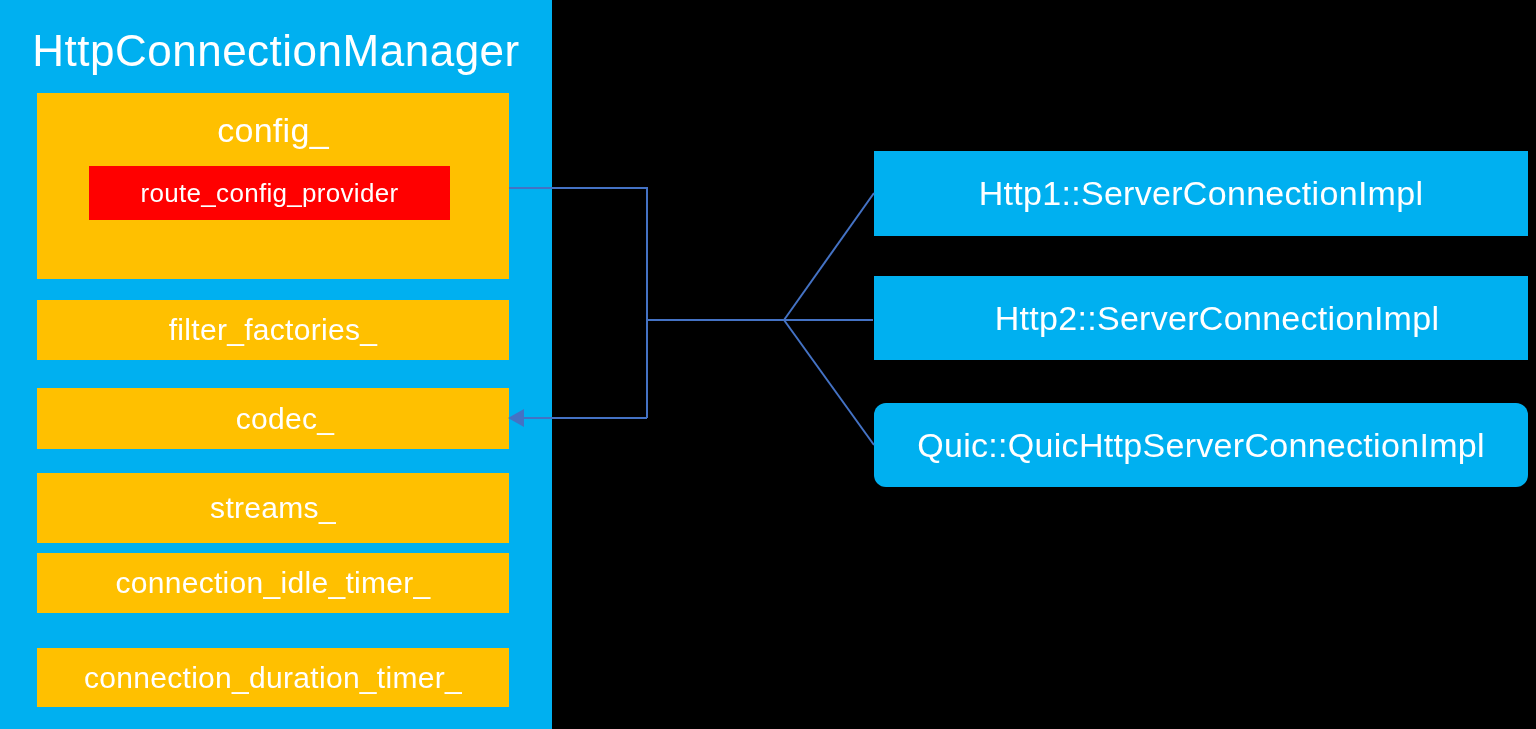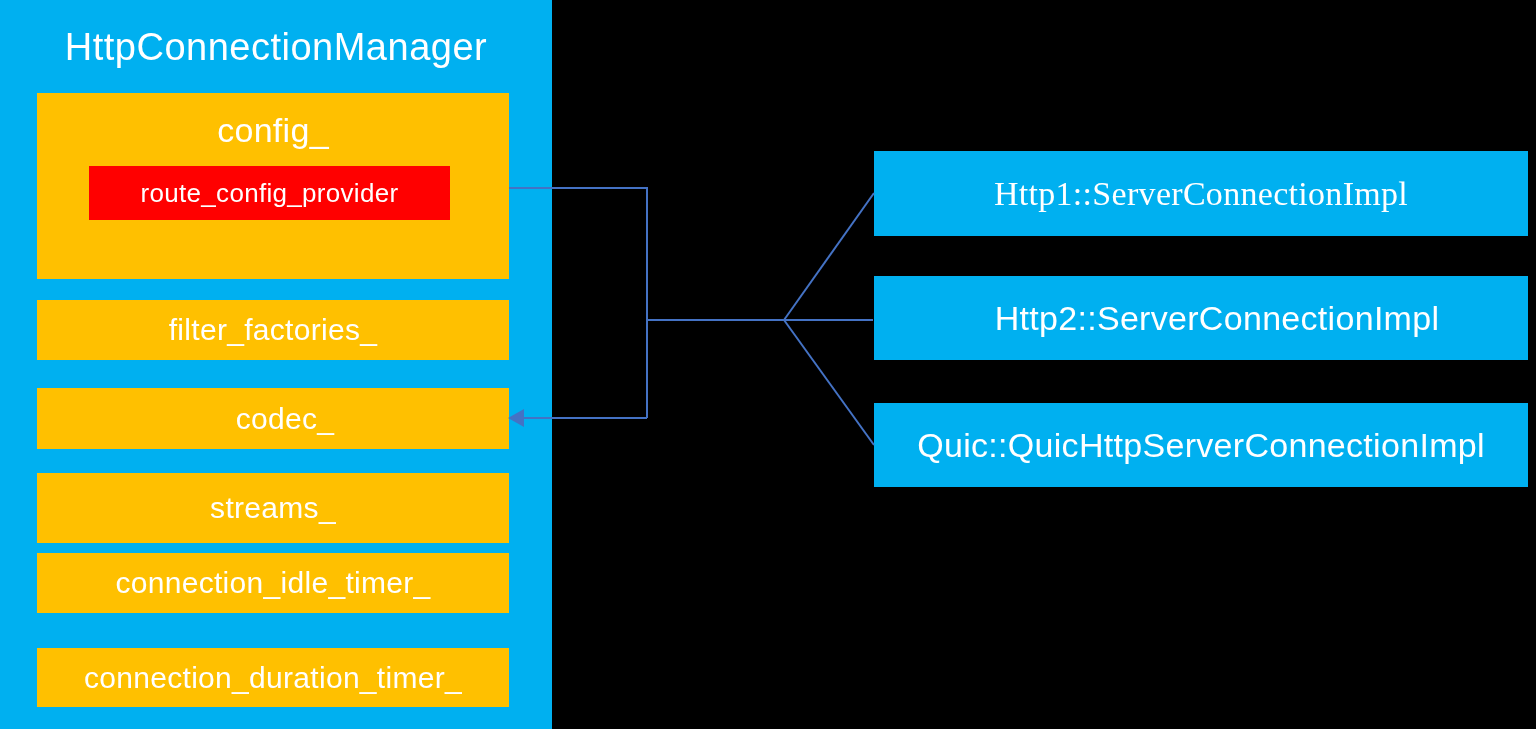--- a/index.html
+++ b/index.html
@@ -29,21 +29,21 @@
     position: absolute;
     left: 0; top: 0;
     width: 552px; height: 729px;
     background: var(--cyan);
   }
   .panel-title {
     position: absolute;
     top: 26px; left: 0;
     width: 100%;
     text-align: center;
-    font-size: 38px;
+    font-size: 44px;
     letter-spacing: 0.5px;
     color: var(--text);
   }
   .member {
     position: absolute;
     left: 37px;
     width: 472px;
     background: var(--orange);
     color: var(--text);
     display: flex;
@@ -82,23 +82,23 @@
     left: 874px;
     width: 654px;
     background: var(--cyan);
     color: var(--text);
     display: flex;
     align-items: center;
     justify-content: center;
     font-size: 34px;
     letter-spacing: 0.3px;
   }
-  .impl-1 { top: 151px; height: 85px; font-family: Liberation Serif, serif; }
+  .impl-1 { top: 151px; height: 85px; }
   .impl-2 { top: 276px; height: 84px; padding-left: 32px; }
-  .impl-3 { top: 403px; height: 84px; }
+  .impl-3 { top: 403px; height: 84px; border-radius: 12px; }
   
   .connectors {
     position: absolute;
     left: 0; top: 0;
     width: 1536px; height: 729px;
     pointer-events: none;
   }
   .connectors line { stroke: var(--connector); stroke-width: 2; fill: none; }
   .connectors polygon { fill: var(--connector); stroke: none; }
 </style>

